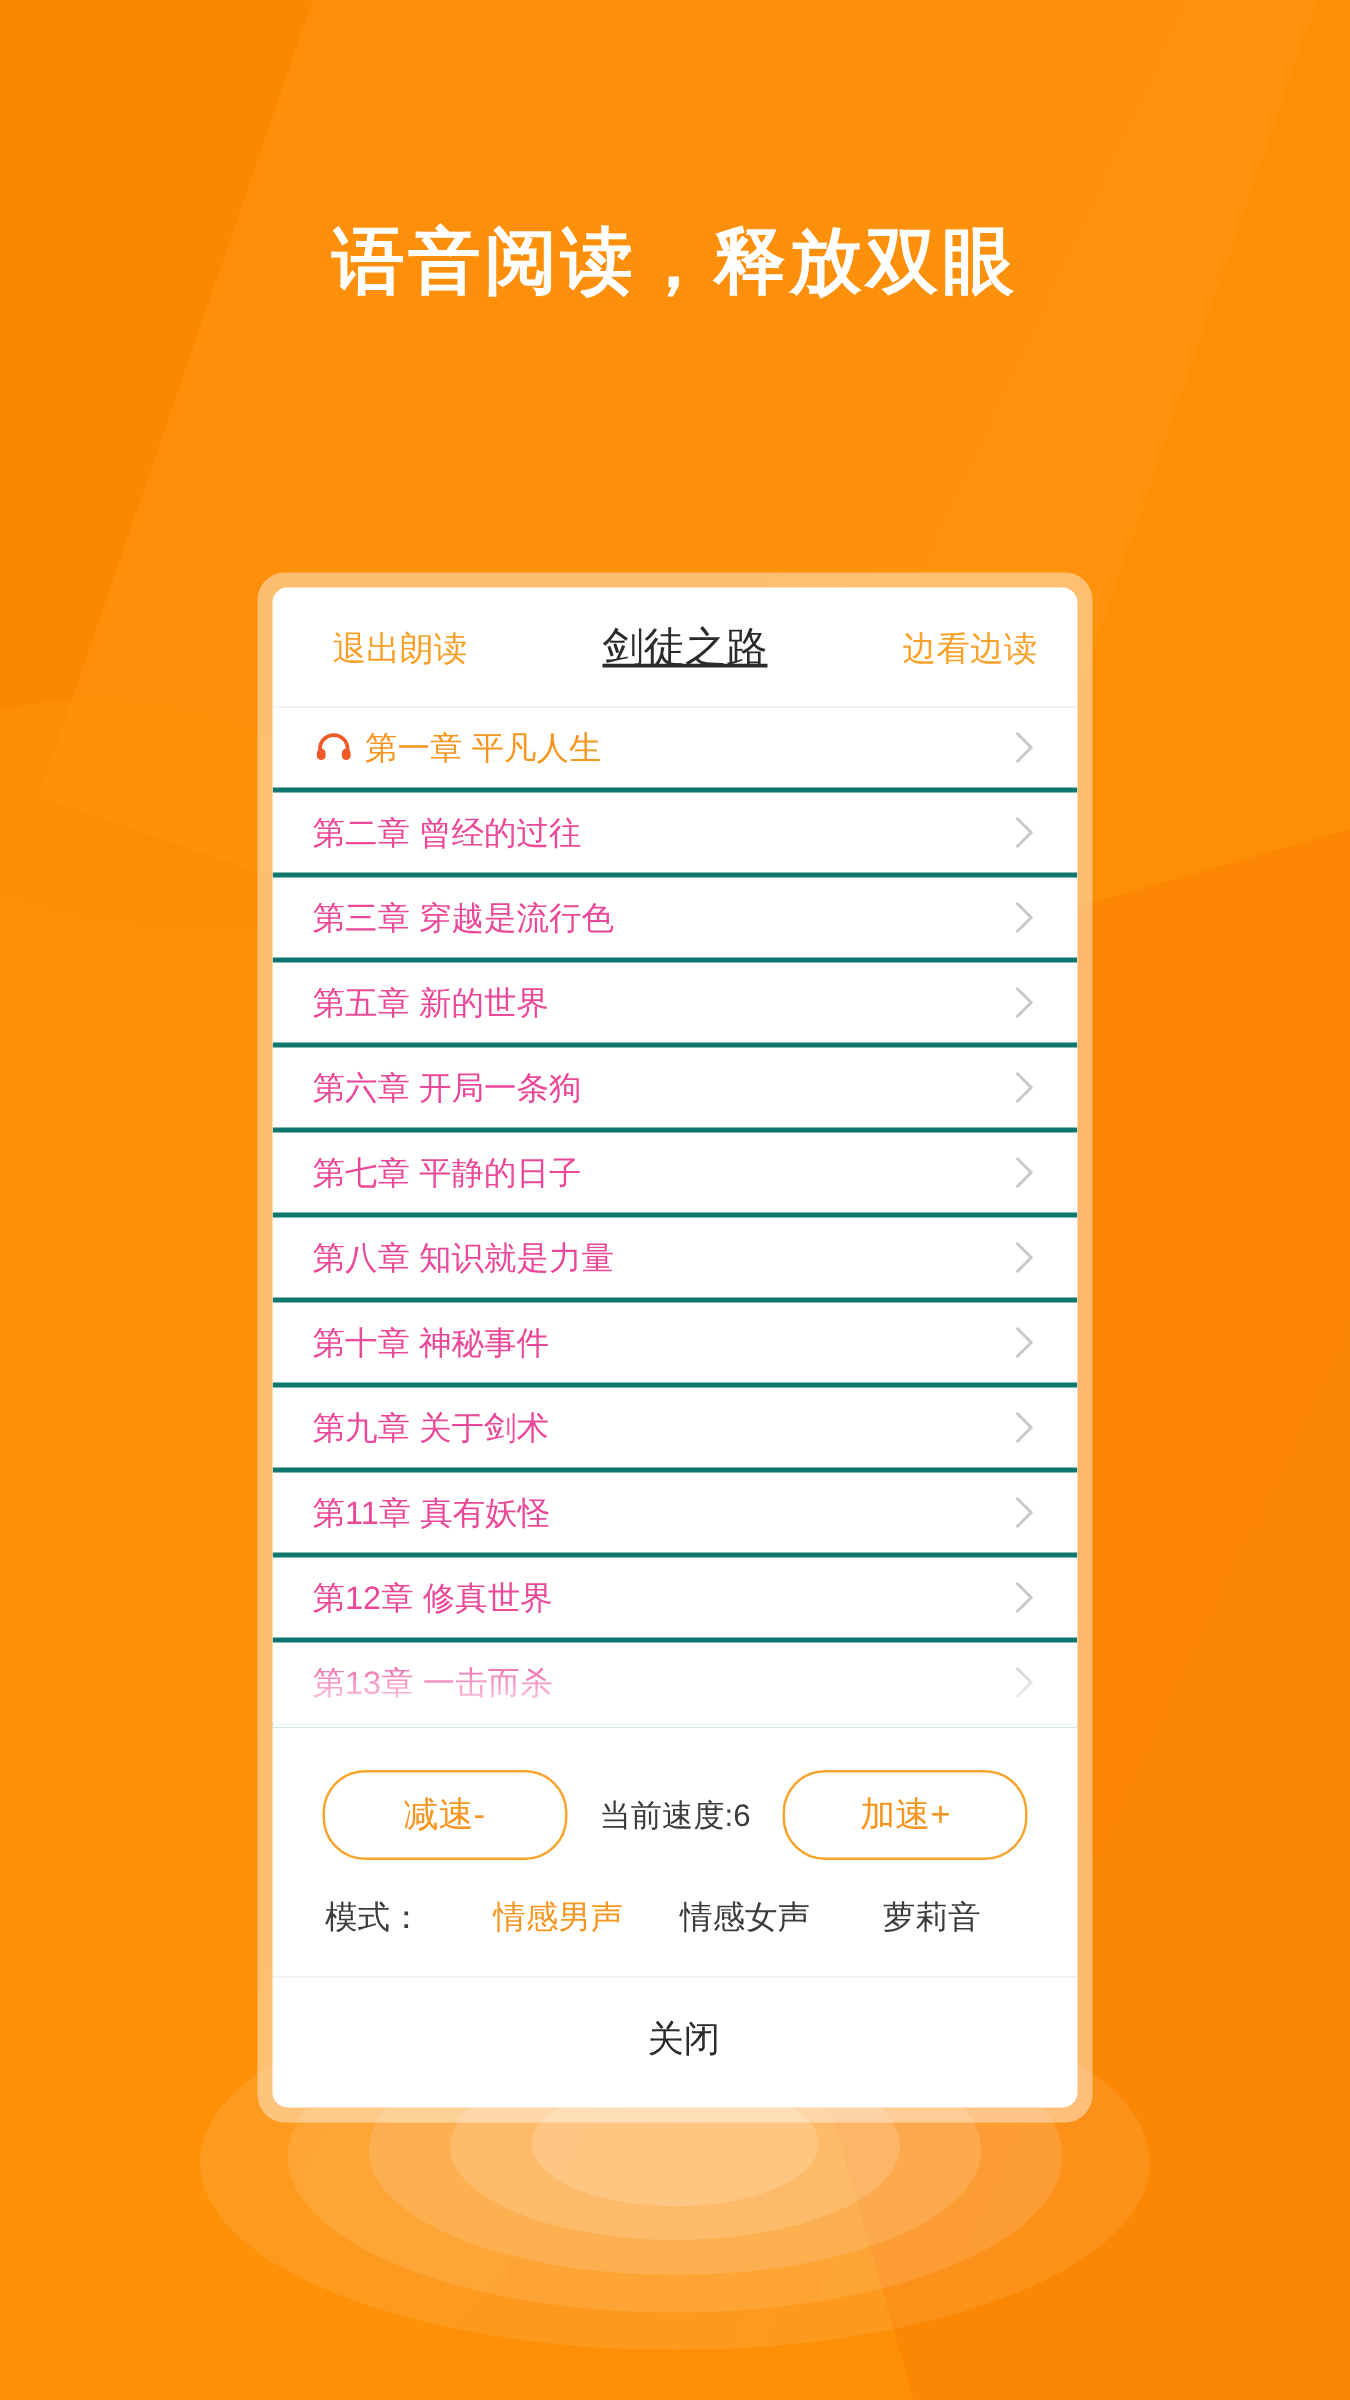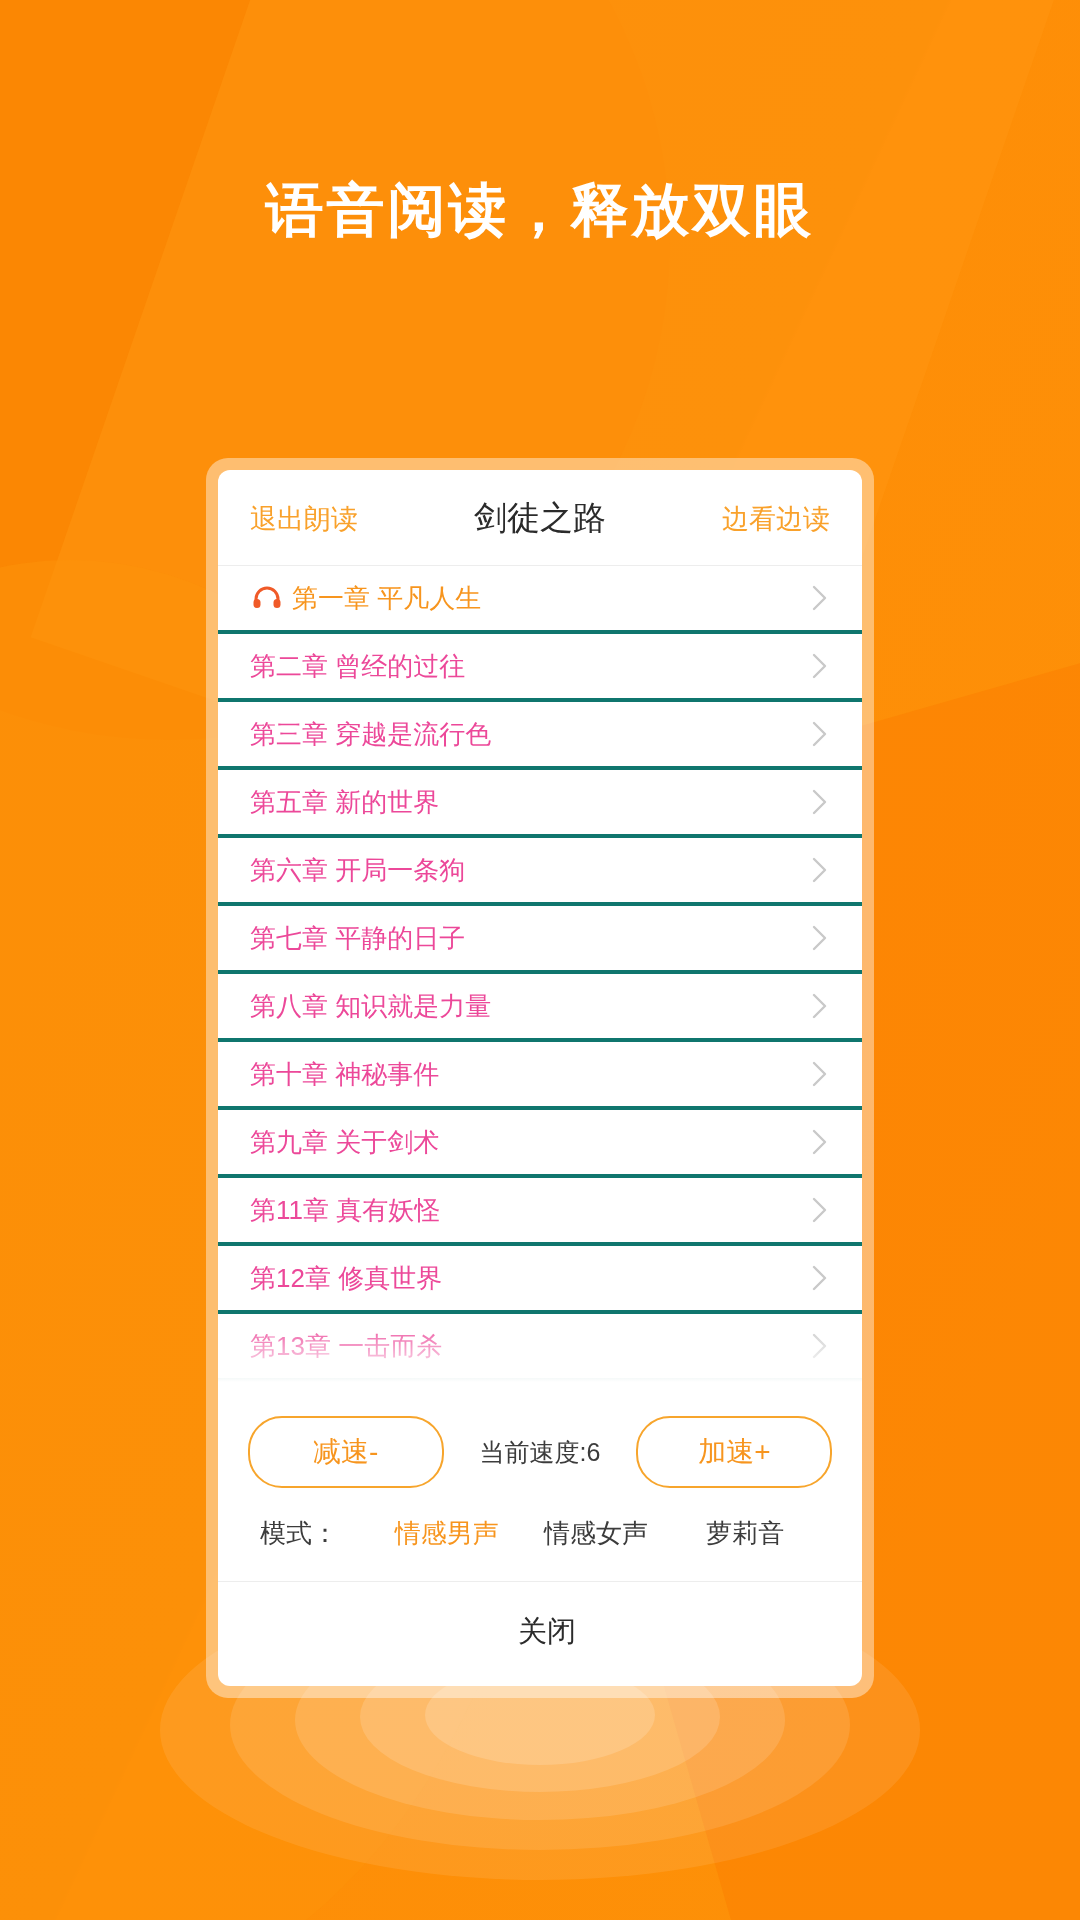--- a/index.html
+++ b/index.html
@@ -109,33 +109,34 @@
     background: #ffffff;
     border-radius: 12px;
     overflow: hidden;
   }
 
   
   .sheet-header {
     display: flex;
     align-items: center;
     justify-content: space-between;
-    padding: 26px 32px 24px 32px;
+    padding: 26px 32px 24px 48px;
     border-bottom: 1px solid #ededed;
   }
   .hdr-left, .hdr-right {
     color: #f9a12b;
     font-size: 27px;
     white-space: nowrap;
   }
   .hdr-title {
     color: #2b2b2b;
     font-size: 33px;
     font-weight: normal;
     white-space: nowrap;
+    text-decoration: underline;
   }
 
   
   .chapter-list {
     position: relative;
     max-height: 884px;
     overflow: hidden;
   }
   .chapter {
     display: flex;
@@ -180,21 +181,21 @@
     height: 62px;
     background: linear-gradient(to bottom, rgba(255,255,255,0) 0%, rgba(255,255,255,.92) 88%, #ffffff 100%);
     pointer-events: none;
   }
 
   
   .speed-row {
     display: flex;
     align-items: center;
     justify-content: center;
-    gap: 36px;
+    gap: 26px;
     padding: 34px 26px 18px 26px;
   }
   .pill {
     border: 2px solid #f7a52c;
     color: #f7951e;
     border-radius: 34px;
     font-size: 28px;
     padding: 15px 0;
     width: 196px;
     text-align: center;

